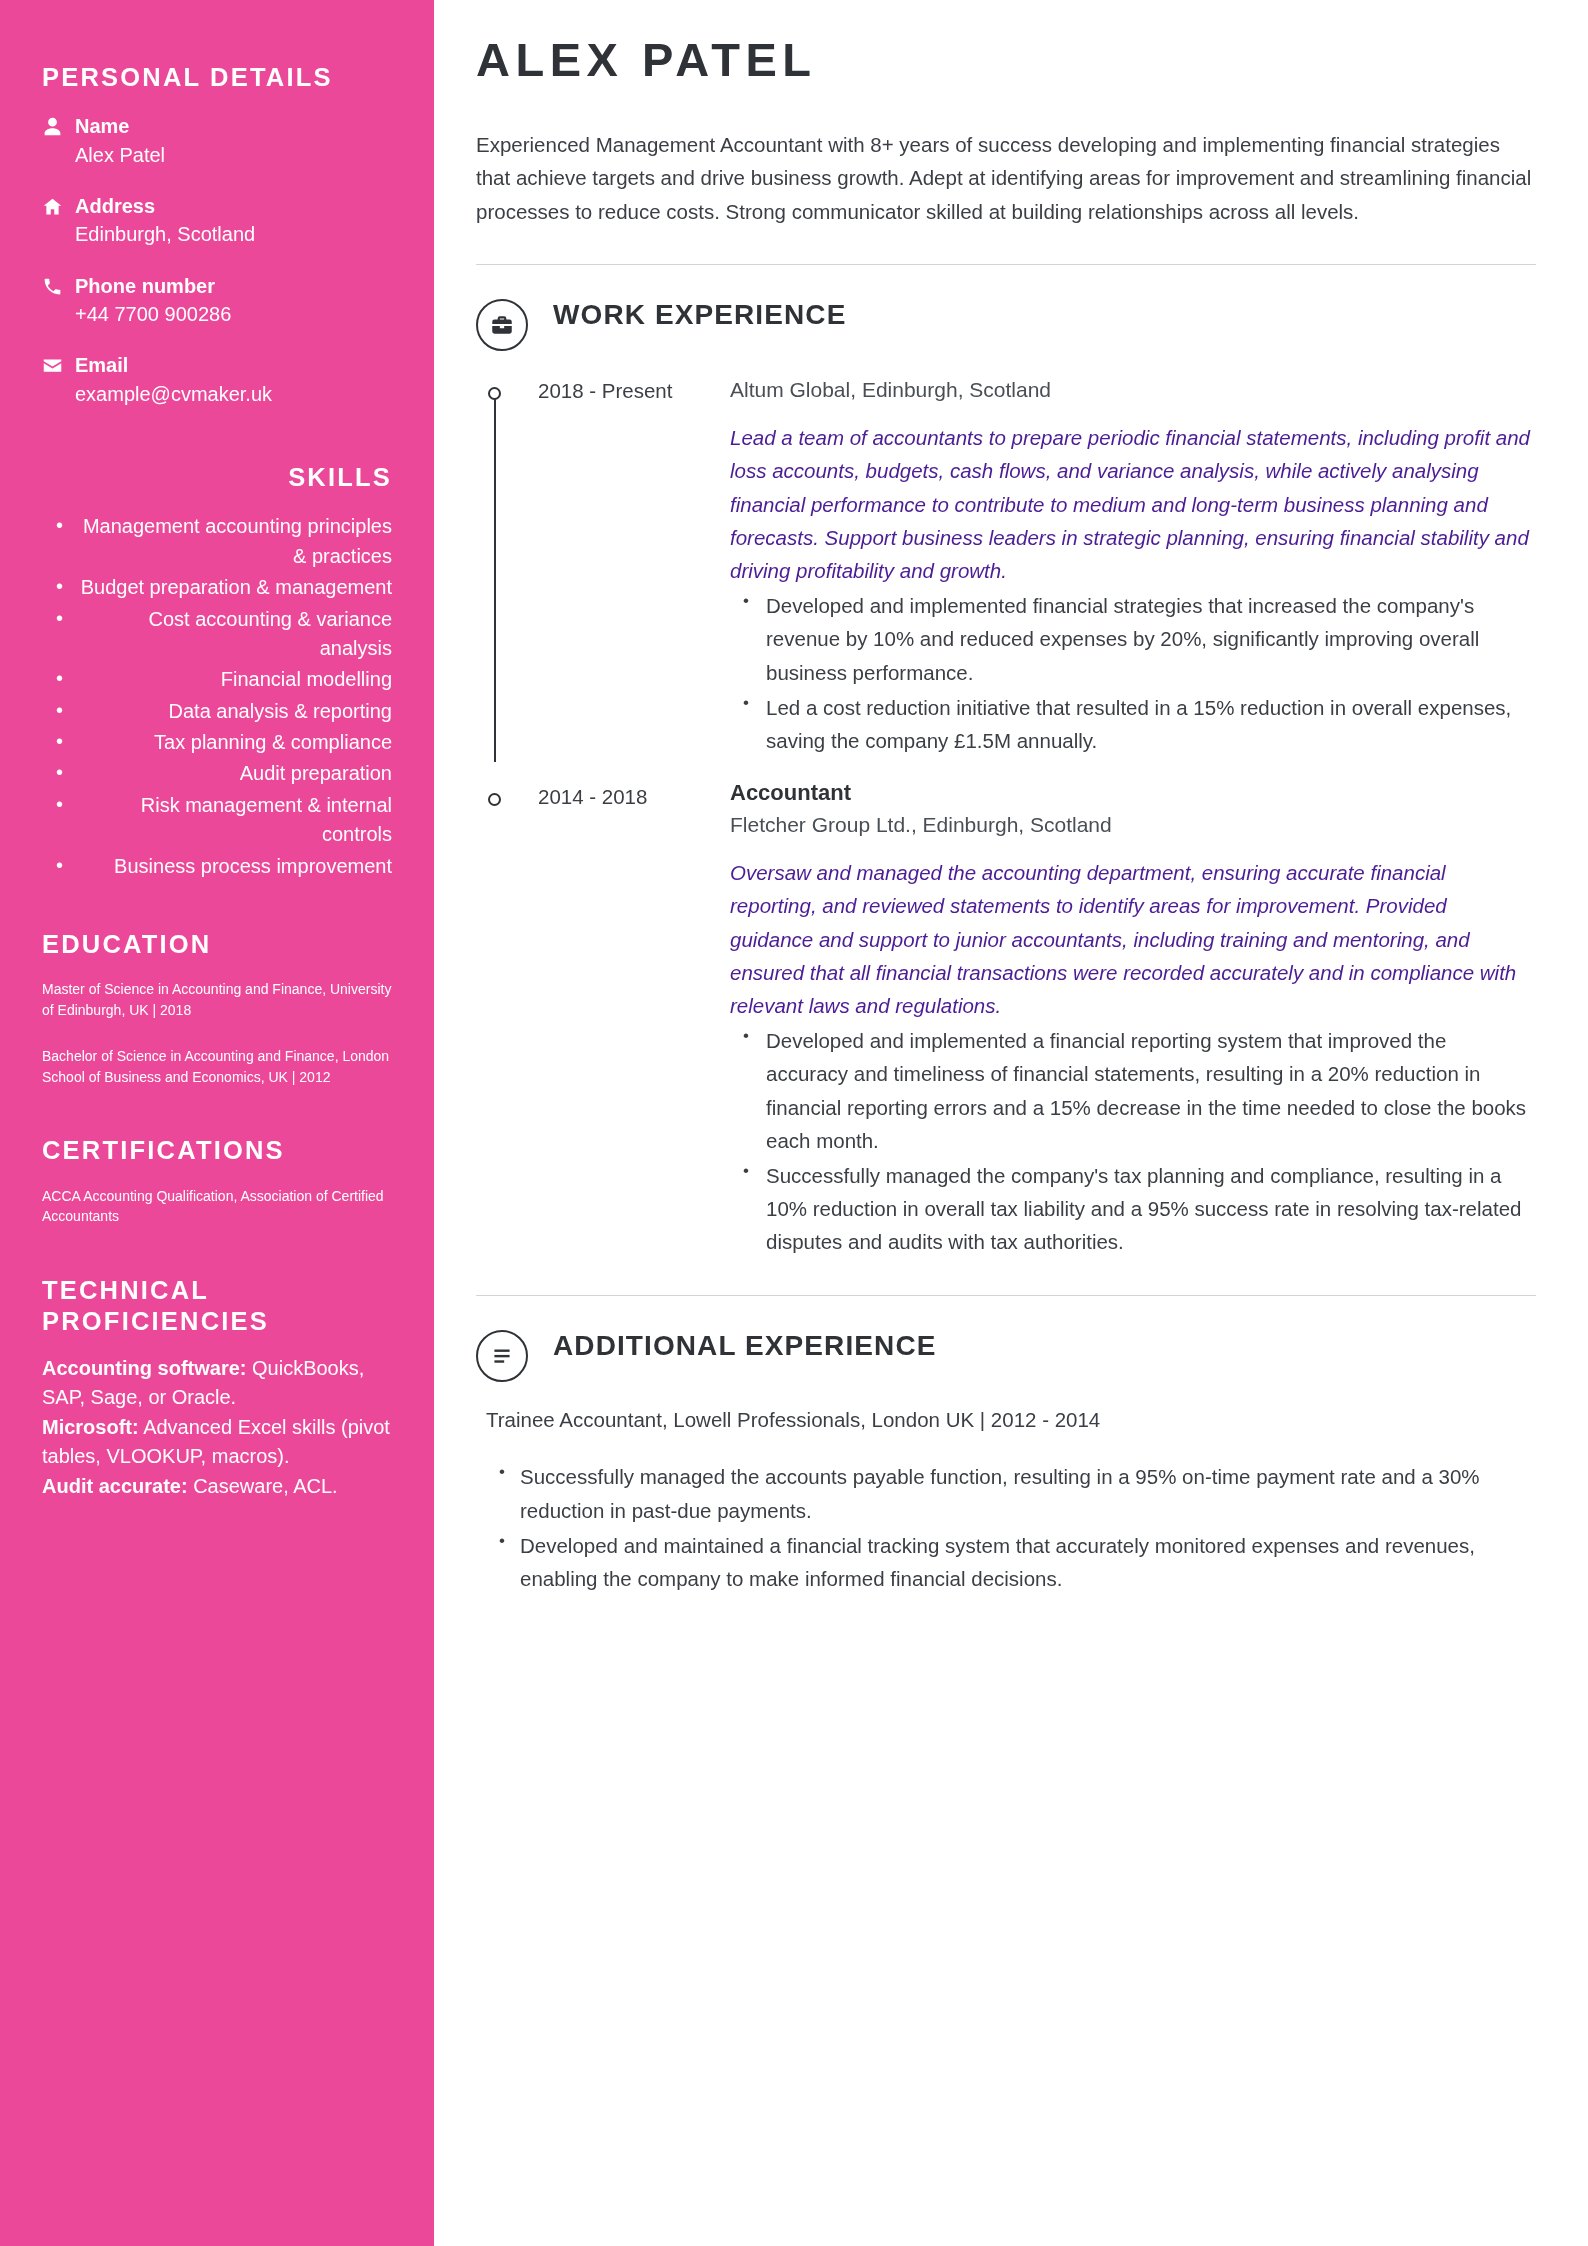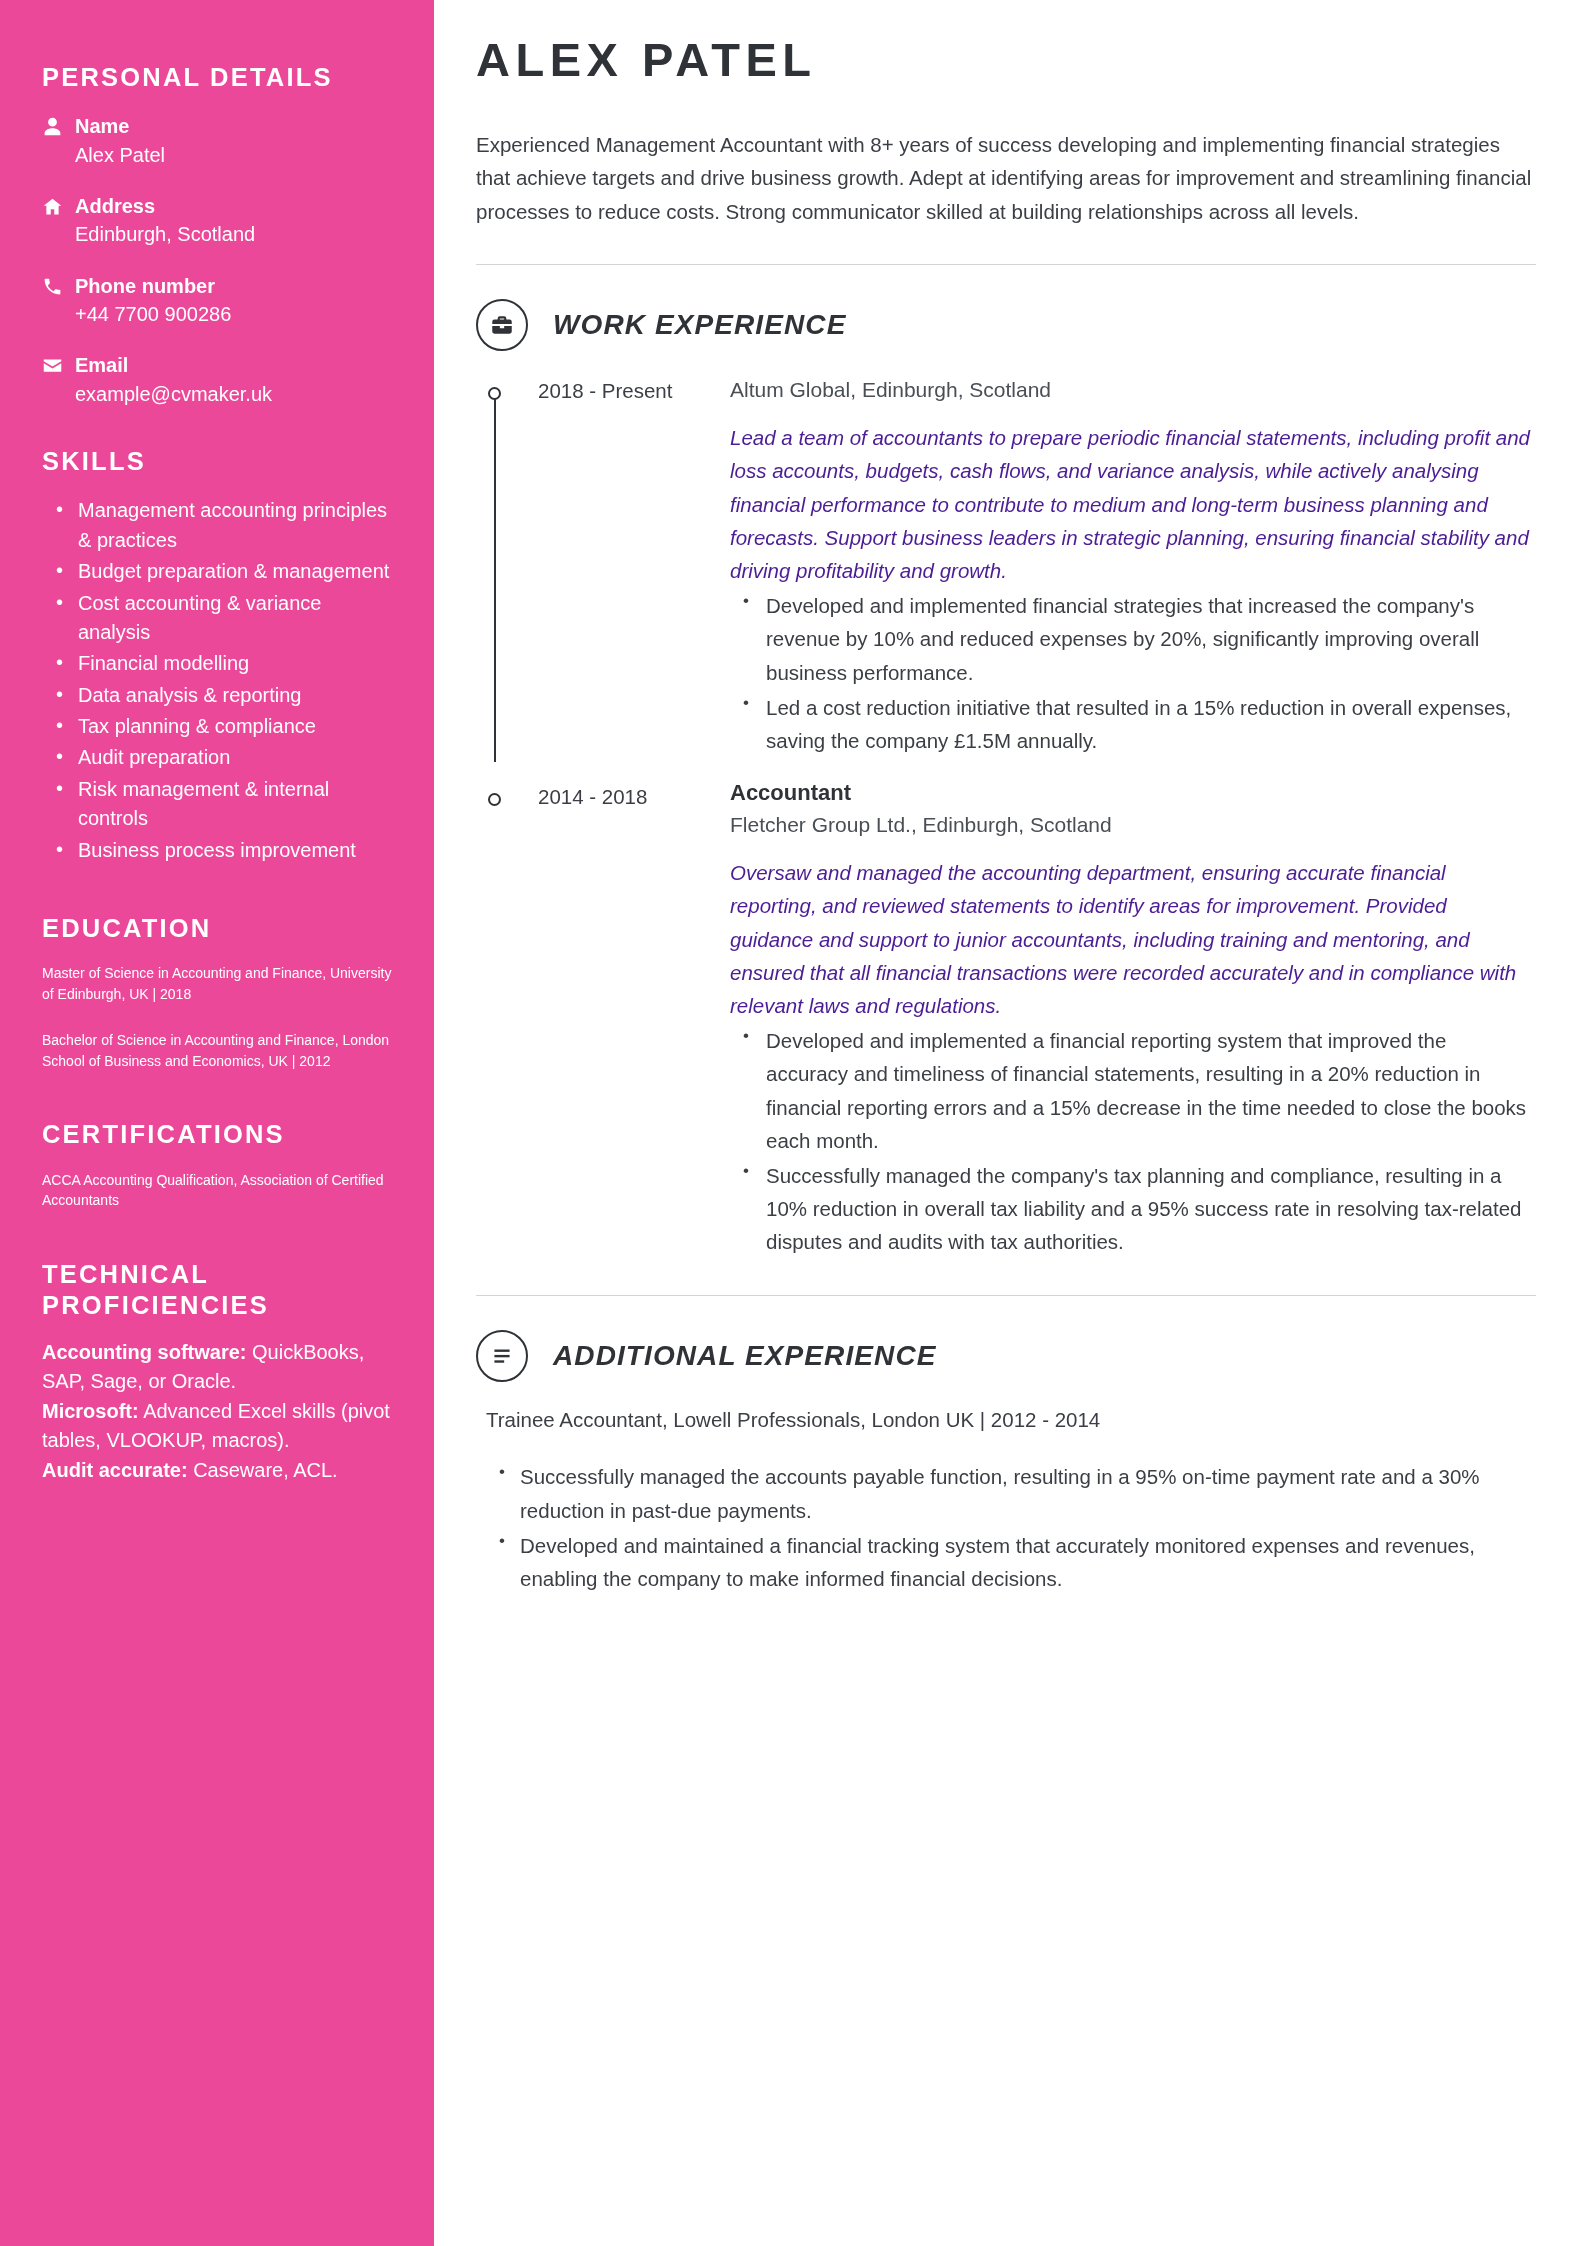--- a/index.html
+++ b/index.html
@@ -30,21 +30,21 @@
 
   .contact-row { display:flex; margin-bottom:23px; }
   .contact-ico {
     width:33px; min-width:33px; padding-top:4px;
     display:flex; justify-content:flex-start;
   }
   .contact-ico svg { fill:#ffffff; }
   .contact-label { font-size:20px; font-weight:bold; line-height:1.42; }
   .contact-val   { font-size:20px; font-weight:normal; line-height:1.42; }
 
-  .blk-skills { margin-top:38px; }
+  .blk-skills { margin-top:54px;text-align:right; }
   ul.skills { list-style:none; margin-top:4px; }
   ul.skills li {
     font-size:20px; line-height:1.47;
     padding-left:36px; position:relative;
     margin-bottom:2px;
   }
   ul.skills li:before {
     content:"•"; position:absolute; left:14px; top:-1px; font-size:20px;
   }
 
@@ -57,21 +57,21 @@
   
   .main { flex:1; padding:34px 52px 0 42px; }
   .name {
     font-size:47px; font-weight:bold; letter-spacing:5.5px;
     color:#2f3337; margin-bottom:42px; line-height:1.1;
   }
   .summary { font-size:20.5px; line-height:1.63; color:#3b3f45; }
 
   .rule { border-top:1.5px solid #d2d4d6; margin:36px 0 0 0; }
 
-  .sec-head { display:flex; align-items:center; margin:34px 0 22px 0;font-style:italic; }
+  .sec-head { display:flex; align-items:flex-start; margin:34px 0 22px 0; }
   .sec-circle {
     width:52px; height:52px; min-width:52px; border:2px solid #2f3337;
     border-radius:50%; display:flex; align-items:center; justify-content:center;
     margin-right:25px;
   }
   .sec-circle svg { fill:#2f3337; }
   .sec-title {
     font-size:28px; font-weight:bold; letter-spacing:1.1px; color:#2f3337;
   }
 

